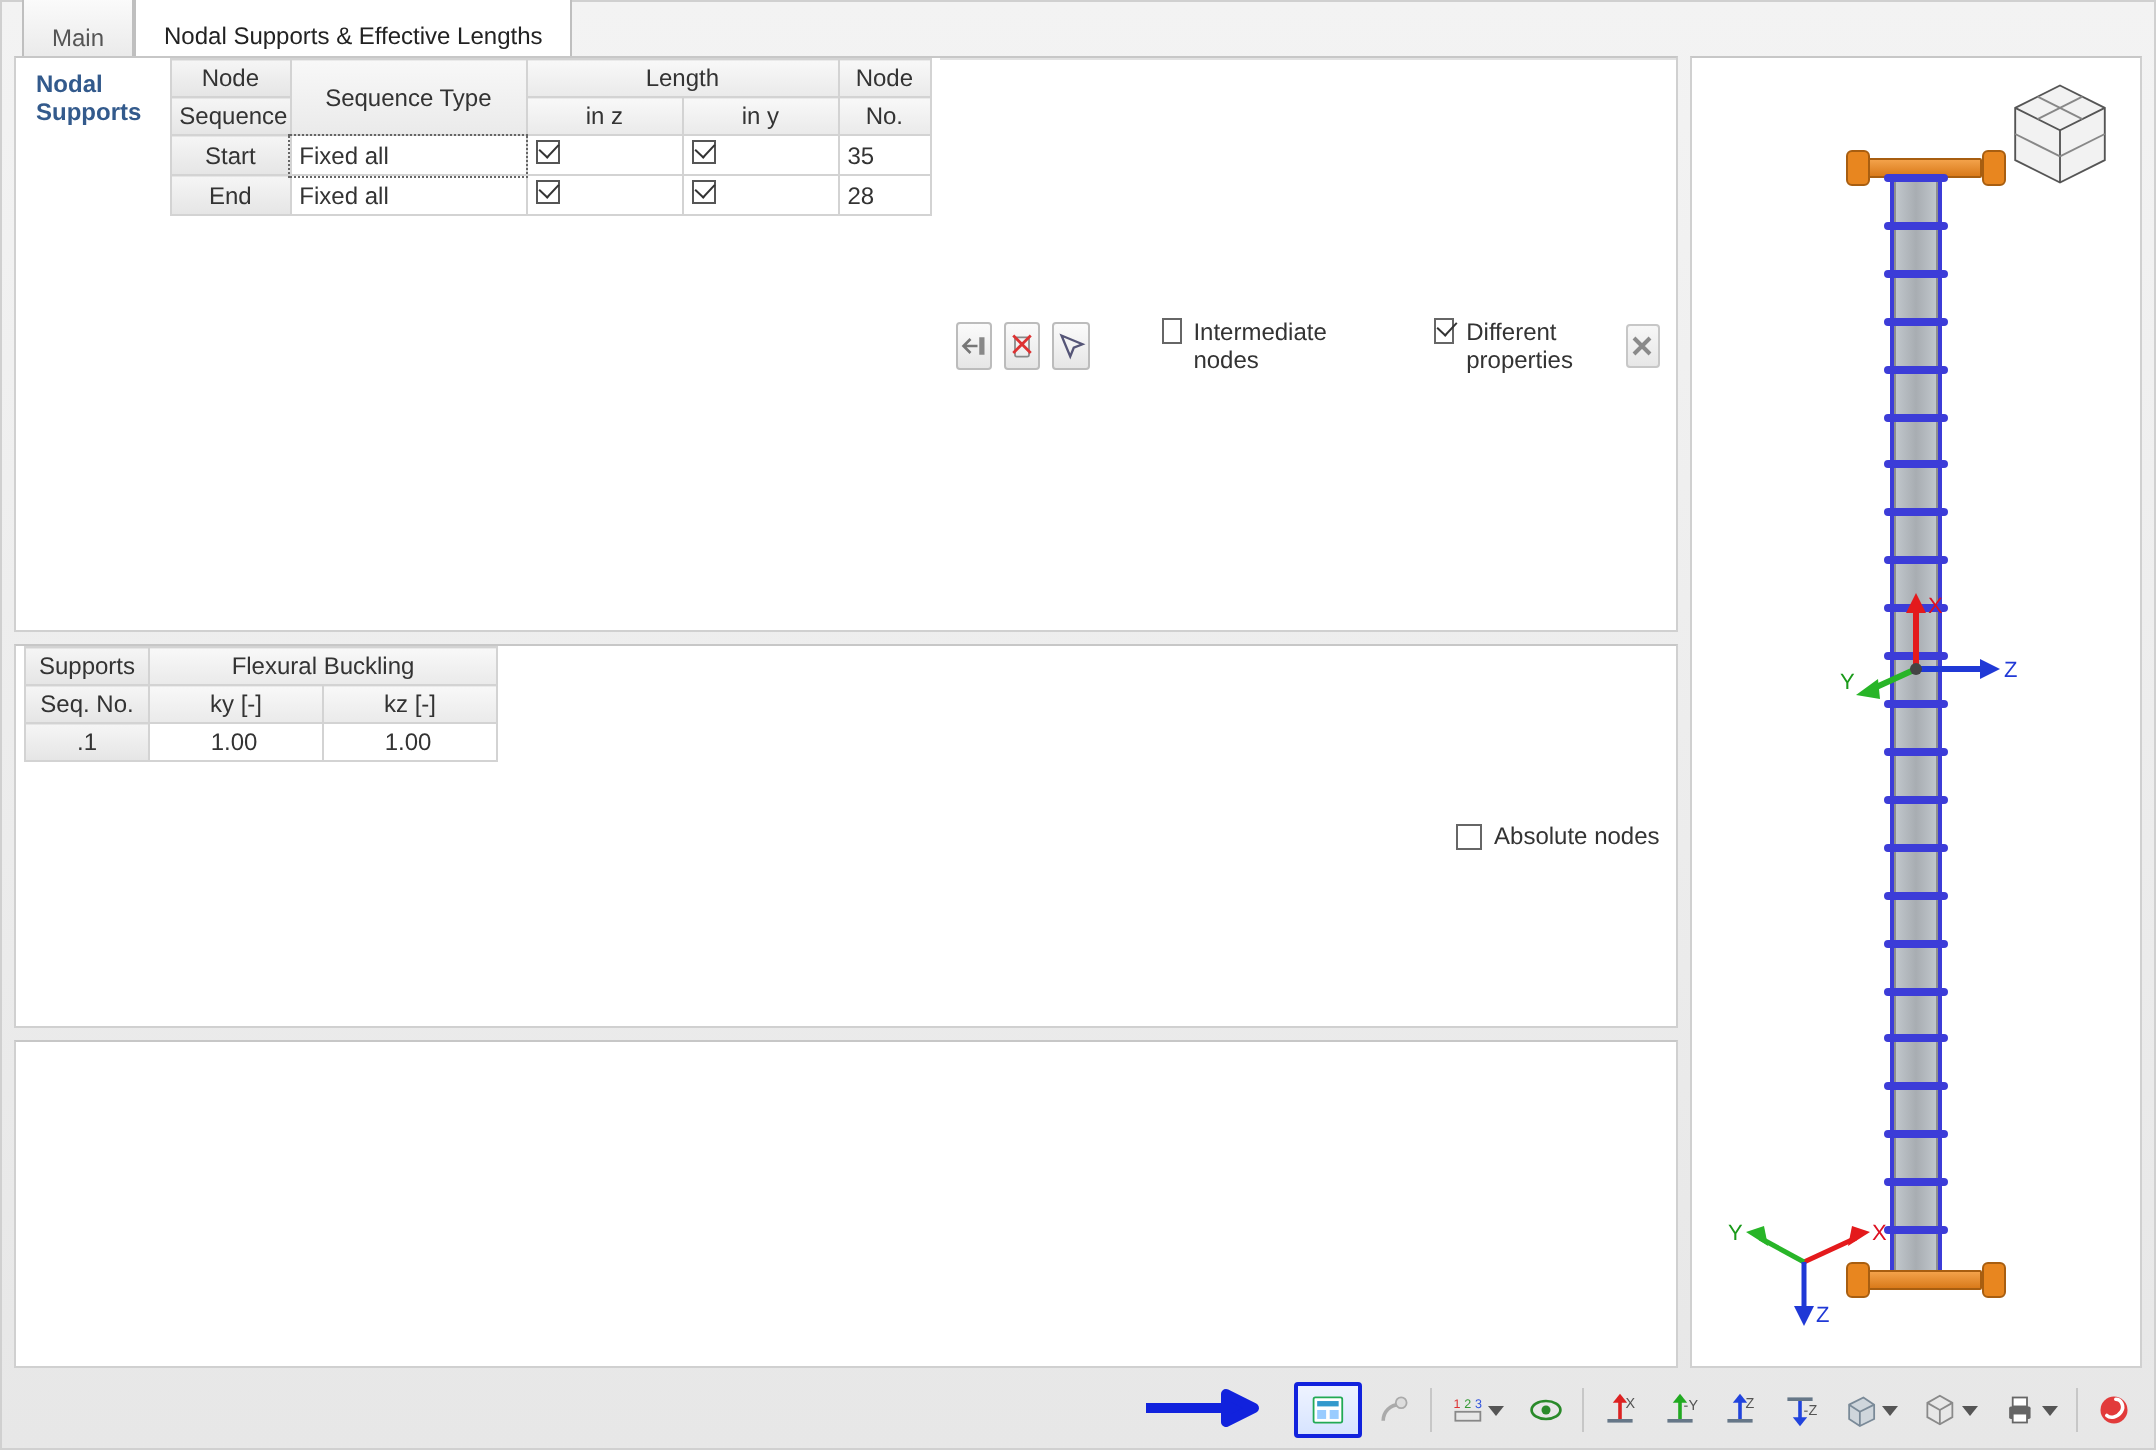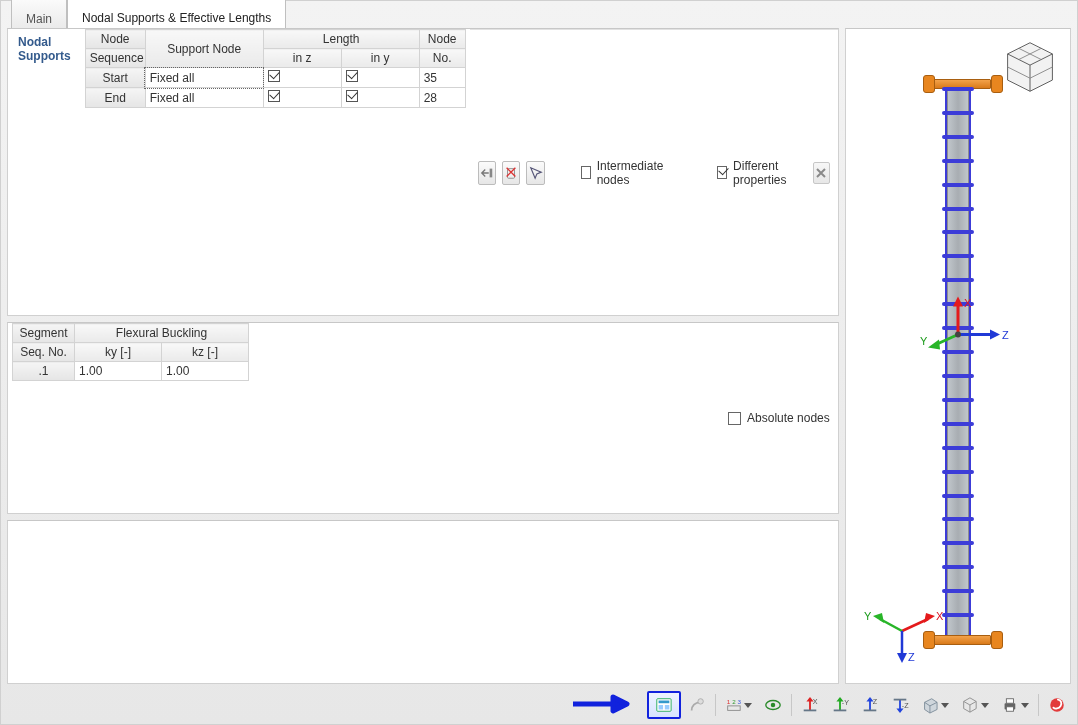--- a/index.html
+++ b/index.html
@@ -26,29 +26,29 @@
   table.grid { border-collapse:collapse; width:100%; table-layout:fixed; }
   table.grid th, table.grid td { border:1px solid #d3d3d3; padding:2px 4px; font-weight:400; background:#fff; }
   table.grid th { background:linear-gradient(#f8f8f8,#eaeaea); color:#333; text-align:center; }
   table.grid td.center { }
   table.grid td.rowhead, table.grid th.rowhead { background:linear-gradient(#f5f5f5,#e5e5e5); text-align:center; }
   .chkmark { display:inline-block; width:12px; height:12px; border:1px solid #555; position:relative; background:#fff; }
   .chkmark.checked::after{ content:""; position:absolute; left:1px; top:0px; width:8px; height:5px; border-left:1.5px solid #333; border-bottom:1.5px solid #333; transform:rotate(-47deg);}
   .supports-toolbar { display:flex; align-items:center; gap:6px; padding:6px 8px; border-top:1px solid #e2e2e2; }
   .tbtn { width:24px; height:24px; border:1px solid #bcbcbc; border-radius:2px; background:linear-gradient(#fbfbfb,#e6e6e6); display:flex; align-items:center; justify-content:center; font-size:12px; color:#555; cursor:pointer; }
   .tbtn svg{width:14px;height:14px;}
-  .chk-label { display:flex; align-items:center; gap:6px; margin-left:30px; }
+  .chk-label { display:flex; align-items:flex-start; gap:6px; margin-left:30px; }
   .chk { width:13px; height:13px; border:1px solid #666; background:#fff; display:inline-block; position:relative; }
   .chk.checked::after{ content:""; position:absolute; left:1px; top:0; width:8px; height:5px; border-left:1.5px solid #333; border-bottom:1.5px solid #333; transform:rotate(-47deg);}
   .close-x { margin-left:auto; width:22px; height:22px; border:1px solid #c7c7c7; border-radius:2px; background:linear-gradient(#f7f7f7,#e7e7e7); display:flex; align-items:center; justify-content:center; color:#888; font-size:14px; cursor:pointer;}
 
   
   .lengths { flex:0 0 192px; }
   .lengths-body { flex:1; padding:0 4px 6px 4px; }
-  table.lengrid td.num { text-align:left; padding-right:6px; }
+  table.lengrid td.num { text-align:center; padding-right:6px; }
   .abs-row { padding:4px 8px; display:flex; align-items:center; gap:6px; }
 
   .filler { flex:1; }
 
   
   .viewcube { position:absolute; top:10px; right:12px; width:56px; height:56px; }
   .viewcube svg{width:56px;height:56px;}
 
   
   .member { position:absolute; left:50%; top:30px; bottom:18px; transform:translateX(-50%); width:70px; }
@@ -104,21 +104,21 @@
             <colgroup>
                 <col style="width:60px">
                 <col style="width:118px">
                 <col style="width:78px">
                 <col style="width:78px">
                 <col style="width:46px">
               </colgroup>
             <thead>
               <tr>
                 <th rowspan="1" class="rowhead">Node</th>
-                <th rowspan="2">Support Node</th>
+                <th rowspan="2">Sequence Type</th>
                 <th colspan="2">Length</th>
                 <th rowspan="1">Node</th>
               </tr>
               <tr>
                 <th class="rowhead">Sequence</th>
                 <th>in z</th>
                 <th>in y</th>
                 <th>No.</th>
               </tr>
             </thead>
@@ -177,21 +177,21 @@
       <div class="panel lengths">
         <div class="lengths-body">
           <table class="grid lengrid" style="width:236px;">
             <colgroup>
                 <col style="width:62px">
                 <col style="width:87px">
                 <col style="width:87px">
               </colgroup>
             <thead>
               <tr>
-                <th class="rowhead">Segment</th>
+                <th class="rowhead">Supports</th>
                 <th colspan="2">Flexural Buckling</th>
               </tr>
               <tr>
                 <th class="rowhead">Seq. No.</th>
                 <th><span>ky [-]</span></th>
                 <th><span>kz [-]</span></th>
               </tr>
             </thead>
             <tbody>
               <tr>

